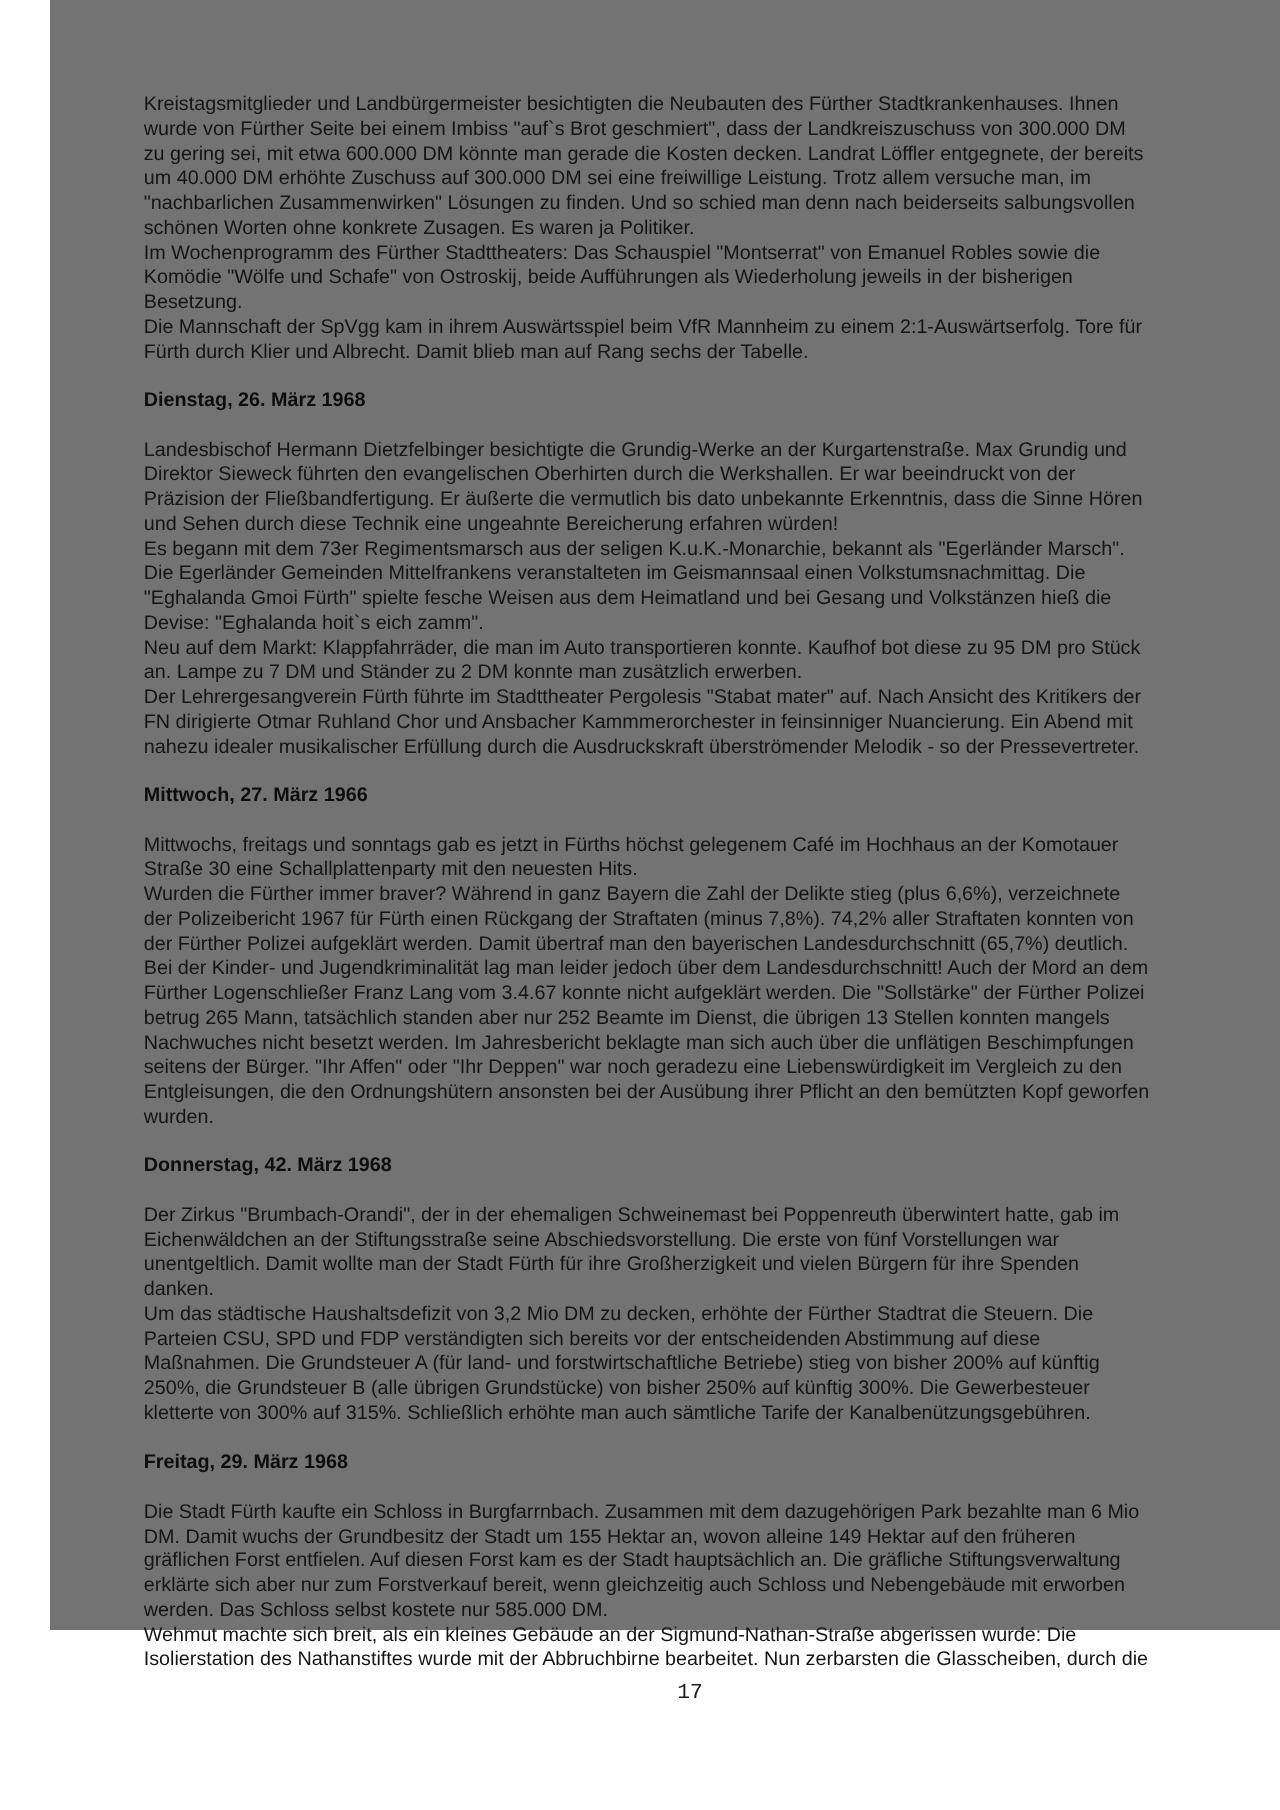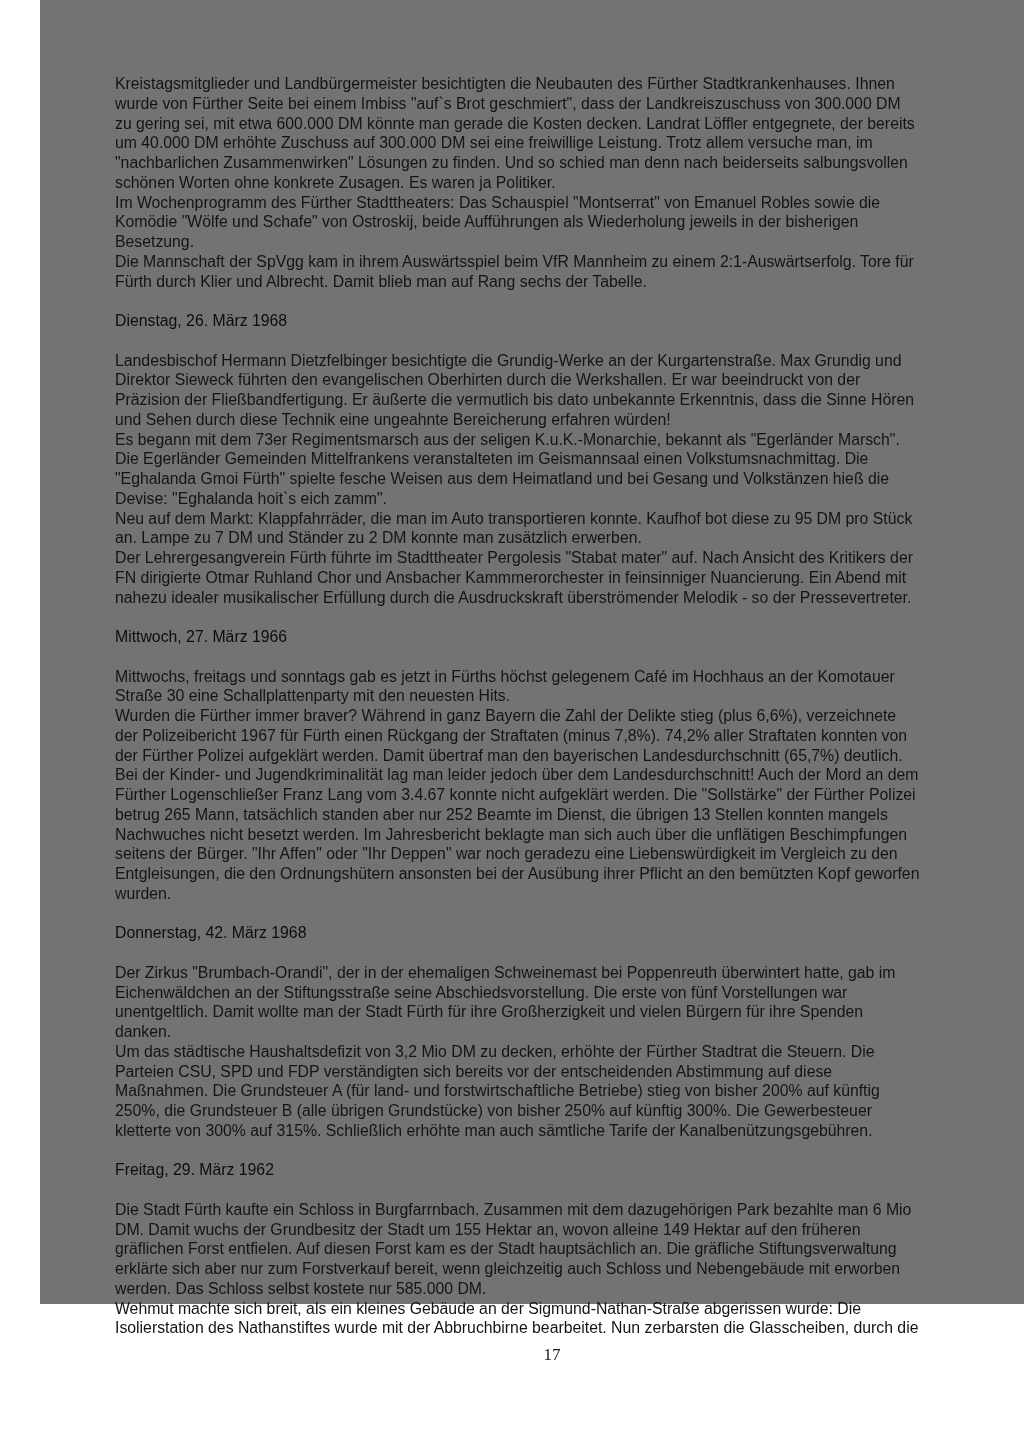--- a/index.html
+++ b/index.html
@@ -31,30 +31,30 @@
   }
   p.para {
     margin: 0;
     padding: 0;
     white-space: pre-line;
     text-align: left;
   }
   h2.date-heading {
     font-size: 15.8px;
     line-height: 19.75px;
-    font-weight: 400;
+    font-weight: 700;
     margin: 19.75px 0 19.75px 0;
     padding: 0;
     color: #0d0d0d;
   }
   .page-num {
     width: 874px;
     margin-top: 6px;
     text-align: center;
-    font-family: Liberation Serif, serif;
+    font-family: Liberation Mono, monospace;
     font-size: 17px;
     line-height: 21px;
     color: #1a1a1a;
   }
 </style>
 </head>
 <body>
 
 <div class="page">
   <div class="content">
@@ -107,21 +107,21 @@
     <p class="para">Der Zirkus "Brumbach-Orandi", der in der ehemaligen Schweinemast bei Poppenreuth überwintert hatte, gab im
 Eichenwäldchen an der Stiftungsstraße seine Abschiedsvorstellung. Die erste von fünf Vorstellungen war
 unentgeltlich. Damit wollte man der Stadt Fürth für ihre Großherzigkeit und vielen Bürgern für ihre Spenden
 danken.
 Um das städtische Haushaltsdefizit von 3,2 Mio DM zu decken, erhöhte der Fürther Stadtrat die Steuern. Die
 Parteien CSU, SPD und FDP verständigten sich bereits vor der entscheidenden Abstimmung auf diese
 Maßnahmen. Die Grundsteuer A (für land- und forstwirtschaftliche Betriebe) stieg von bisher 200% auf künftig
 250%, die Grundsteuer B (alle übrigen Grundstücke) von bisher 250% auf künftig 300%. Die Gewerbesteuer
 kletterte von 300% auf 315%. Schließlich erhöhte man auch sämtliche Tarife der Kanalbenützungsgebühren.</p>
 
-    <h2 class="date-heading">Freitag, 29. März 1962</h2>
+    <h2 class="date-heading">Freitag, 29. März 1968</h2>
 
     <p class="para">Die Stadt Fürth kaufte ein Schloss in Burgfarrnbach. Zusammen mit dem dazugehörigen Park bezahlte man 6 Mio
 DM. Damit wuchs der Grundbesitz der Stadt um 155 Hektar an, wovon alleine 149 Hektar auf den früheren
 gräflichen Forst entfielen. Auf diesen Forst kam es der Stadt hauptsächlich an. Die gräfliche Stiftungsverwaltung
 erklärte sich aber nur zum Forstverkauf bereit, wenn gleichzeitig auch Schloss und Nebengebäude mit erworben
 werden. Das Schloss selbst kostete nur 585.000 DM.
 Wehmut machte sich breit, als ein kleines Gebäude an der Sigmund-Nathan-Straße abgerissen wurde: Die
 Isolierstation des Nathanstiftes wurde mit der Abbruchbirne bearbeitet. Nun zerbarsten die Glasscheiben, durch die</p>
 
     <div class="page-num">17</div>

